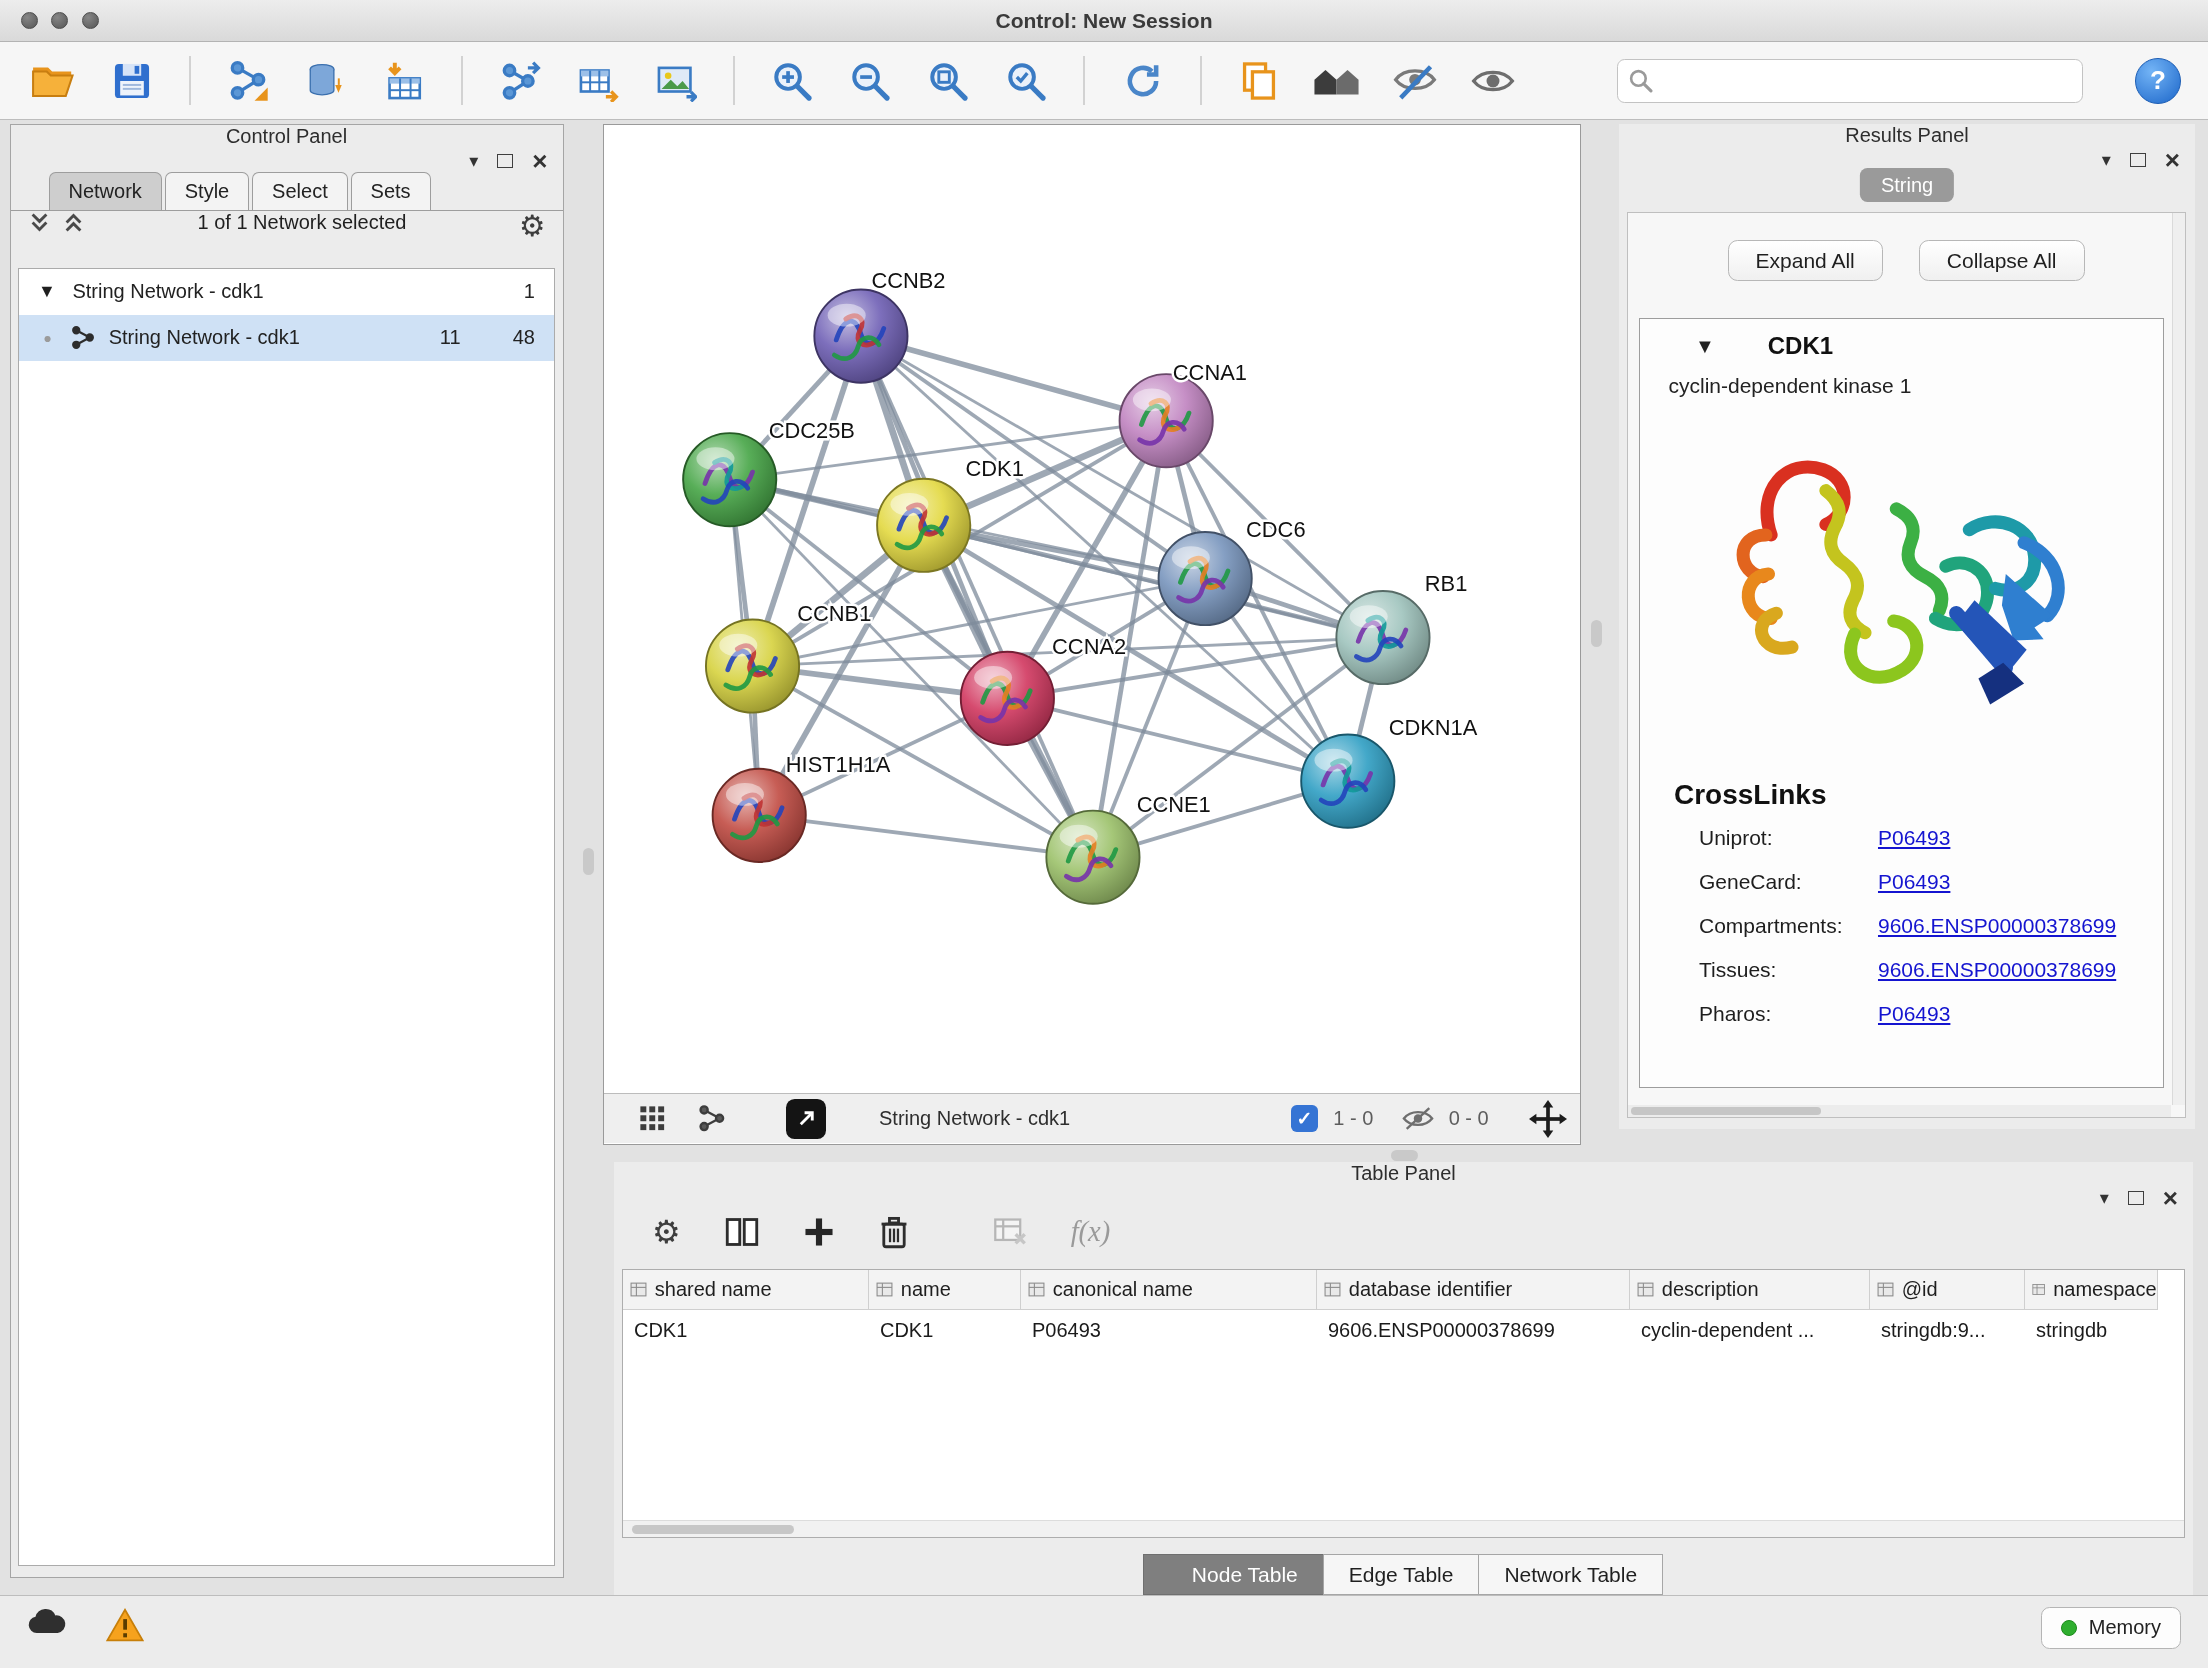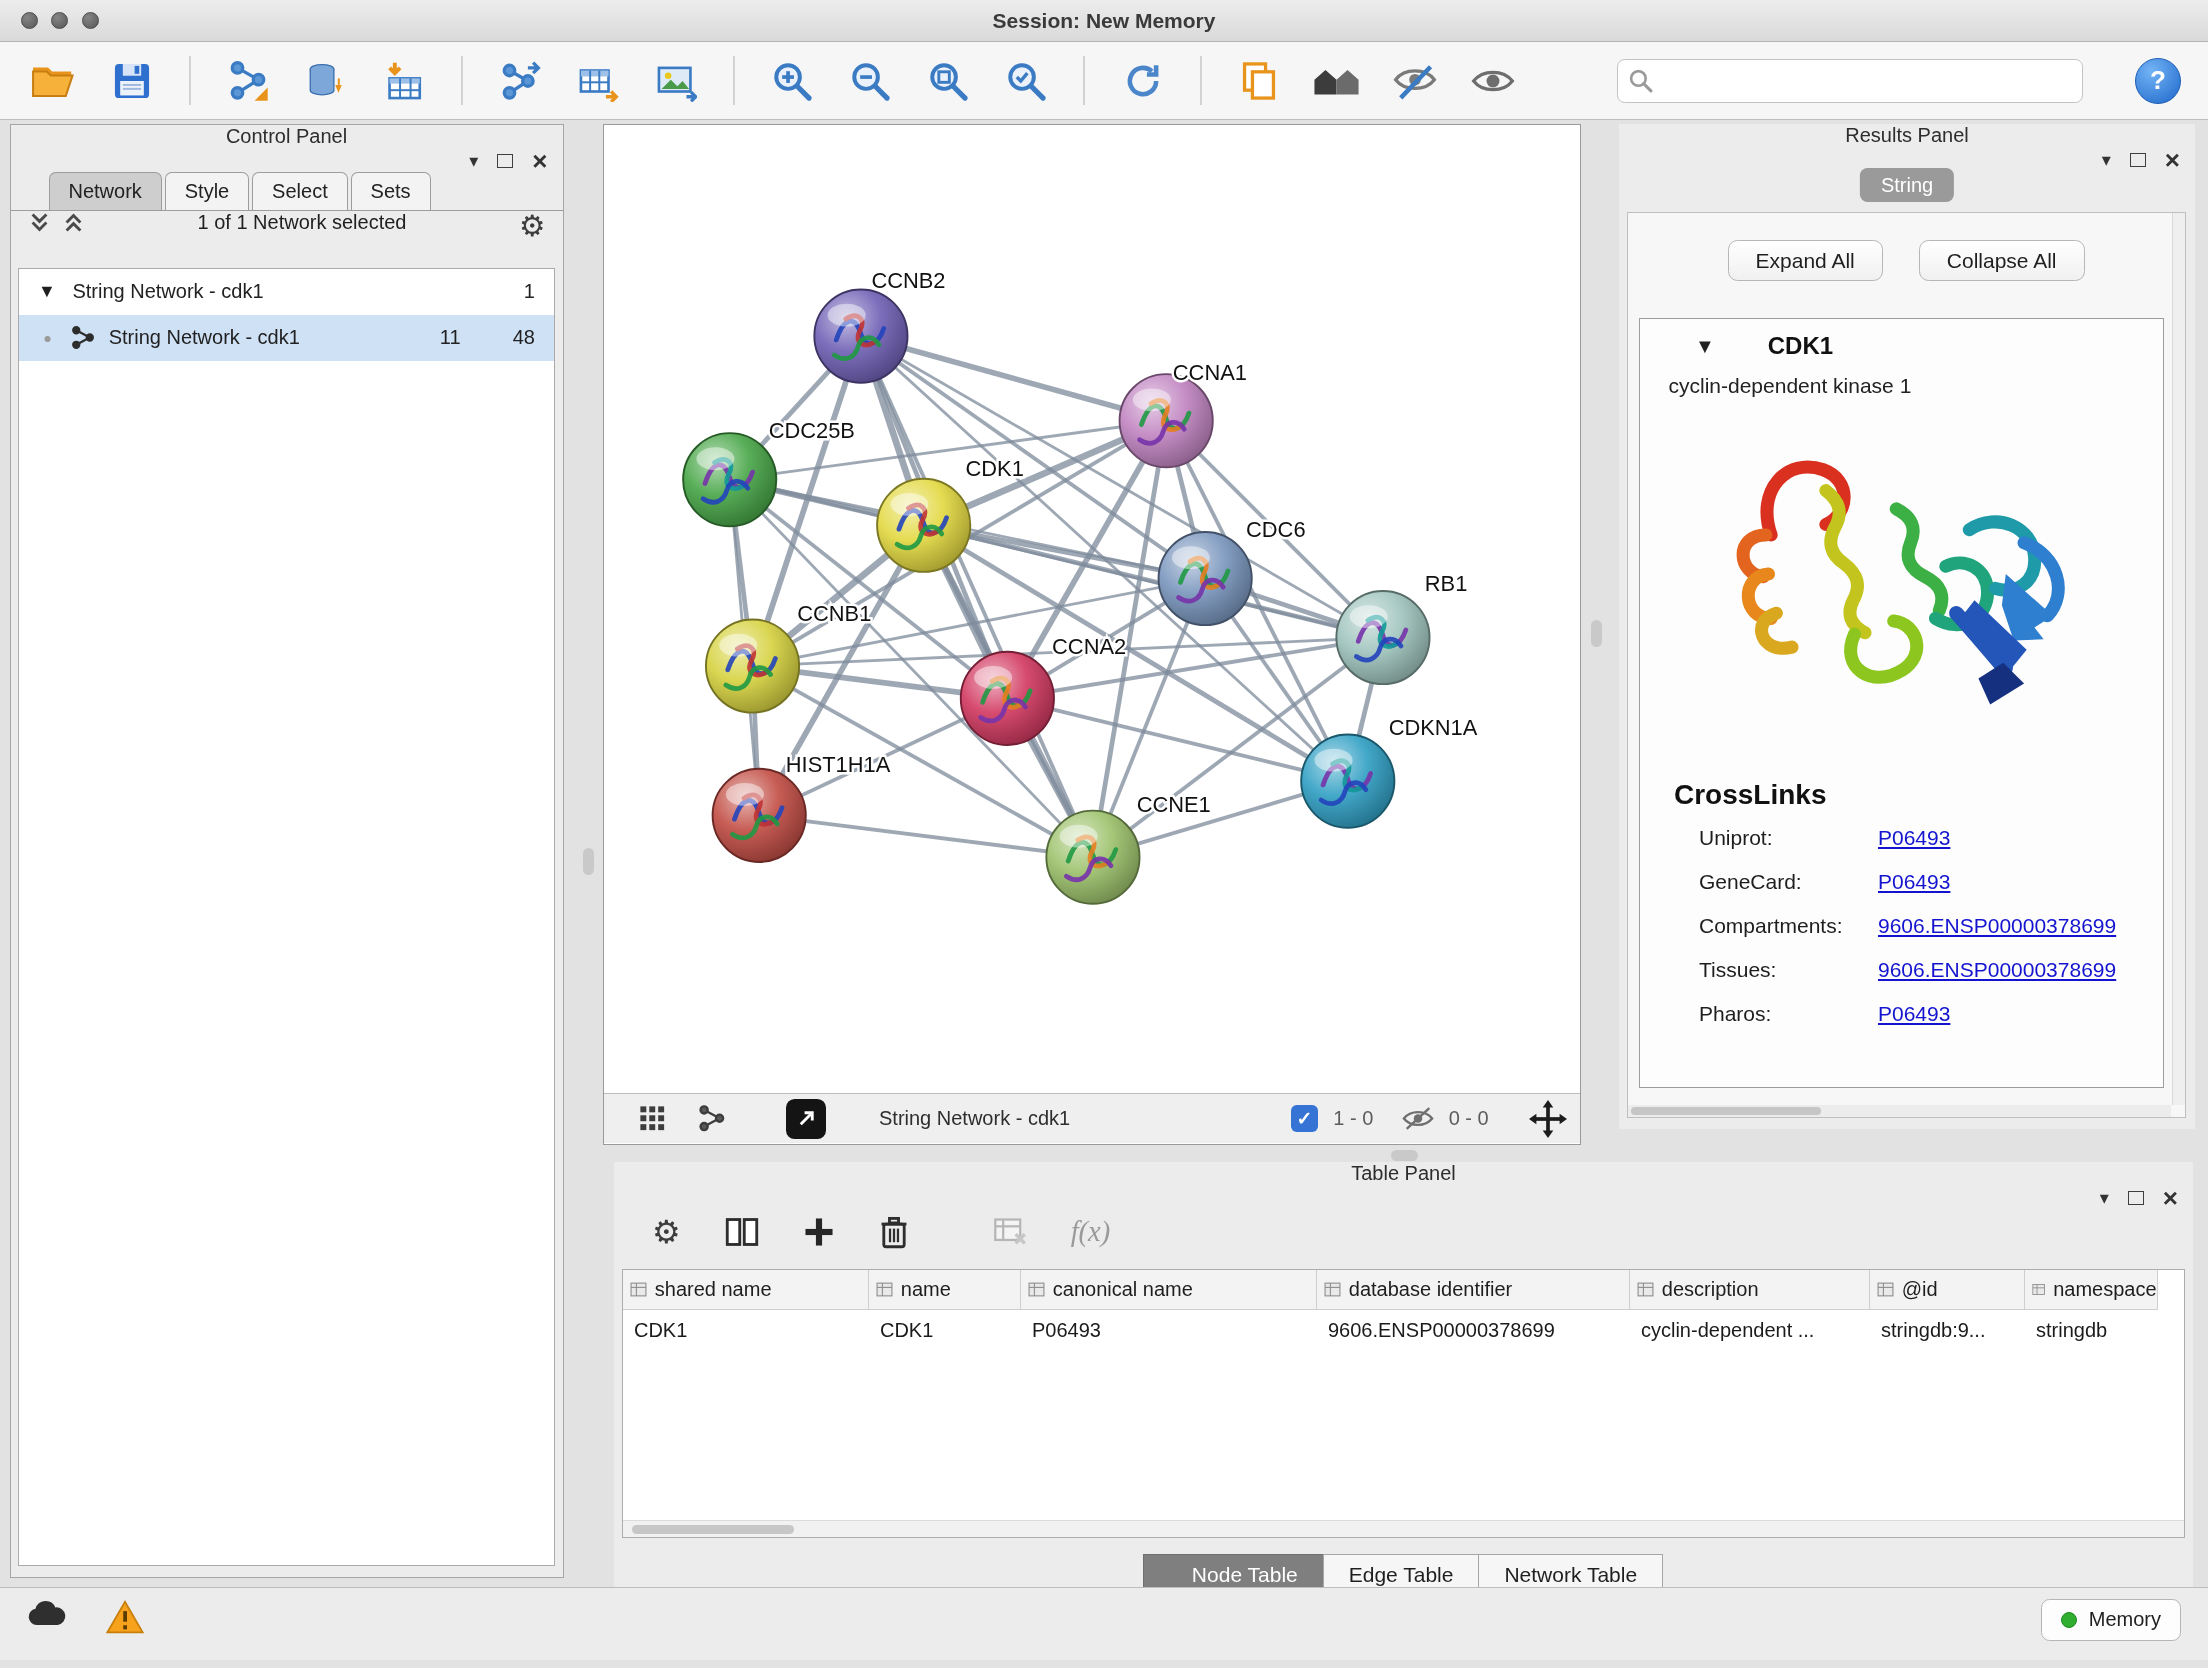--- a/index.html
+++ b/index.html
@@ -99,34 +99,34 @@
   .tp-th{display:flex;align-items:center;gap:7.6px;height:40px;background:#f3f3f3;border-right:1px solid #cfcfcf;
     border-bottom:1px solid #cfcfcf;padding-left:7.6px;font-size:20px;color:#1e1e1e;white-space:nowrap;overflow:hidden;}
   .tp-td{height:40px;display:flex;align-items:center;padding-left:11.4px;font-size:20px;color:#1b1b1b;white-space:nowrap;overflow:hidden;}
   .tp-hscroll{position:absolute;left:0;right:0;bottom:0;height:17px;background:#f1f1f1;border-top:1px solid #dcdcdc;}
   .tp-hscroll .thumb{width:162px;height:9.5px;margin:3.8px 0 0 9.5px;background:#c7c7c7;border-radius:4.8px;}
   .tp-tabs{position:absolute;left:0;right:0;top:392px;display:flex;justify-content:center;}
   .tp-tab{border:1px solid #a6a6a6;background:#f6f6f6;color:#1f1f1f;font-size:21px;padding:7.6px 25px;
     font-family:inherit;cursor:pointer;margin-left:-1px;}
   .tp-tab.active{background:#7f7f7f;color:#fff;border-color:#6f6f6f;padding-left:48px;}
   
-  .statusbar{position:absolute;left:0;bottom:8px;width:2208px;height:73px;background:#ececec;border-top:1px solid #bdbdbd;text-align:right;}
+  .statusbar{position:absolute;left:0;bottom:0;width:2208px;height:73px;background:#ececec;border-top:1px solid #bdbdbd;text-align:right;}
   .sb-icon{position:absolute;top:11.4px;cursor:pointer;}
   .memory-btn{position:absolute;right:27px;top:10.5px;height:42px;display:flex;align-items:center;gap:11.4px;
     background:#fdfdfd;border:1px solid #b5b5b5;border-radius:8.6px;padding:0 19px;font-size:20px;cursor:pointer;}
   .mem-dot{width:16px;height:16px;border-radius:50%;background:#2fae2f;border:1px solid #1d8a1d;}
 </style>
 </head>
 <body>
 
 <div class="titlebar">
   <span class="traffic t1"></span>
   <span class="traffic t2"></span>
   <span class="traffic t3"></span>
-  <div class="win-title">Session: New Memory</div>
+  <div class="win-title">Control: New Session</div>
 </div>
 
 <div class="toolbar">
   <button class="tool">
     <svg viewBox="0 0 36 30" width="49" height="42">
         <path d="M3 5h11l3 3h14v4H3z" fill="#e8941c"></path>
         <path d="M3 26V8h10l3 3h16l-5 15z" fill="#f6b13a" stroke="#c87e10" stroke-width="1.5"></path>
       </svg>
   </button>
   <button class="tool">

